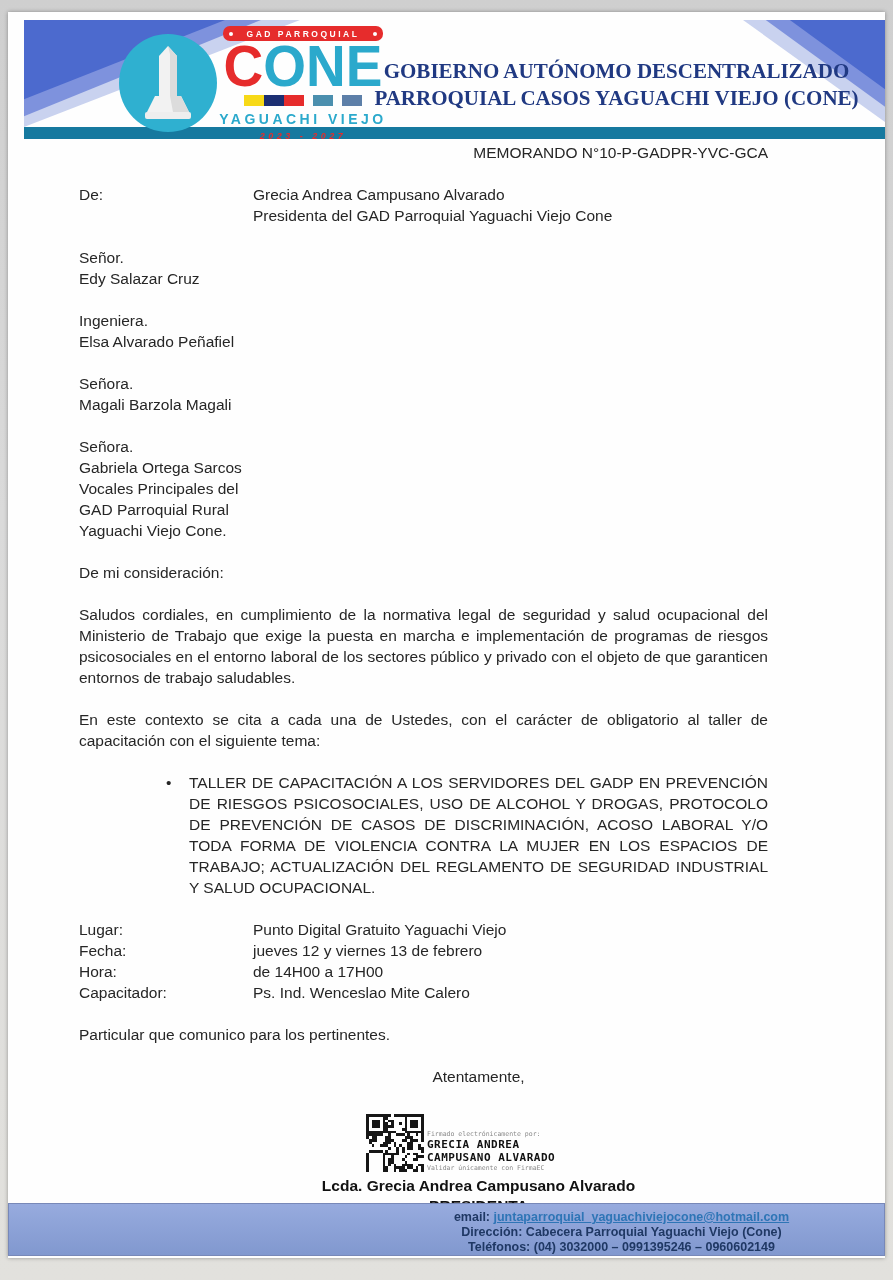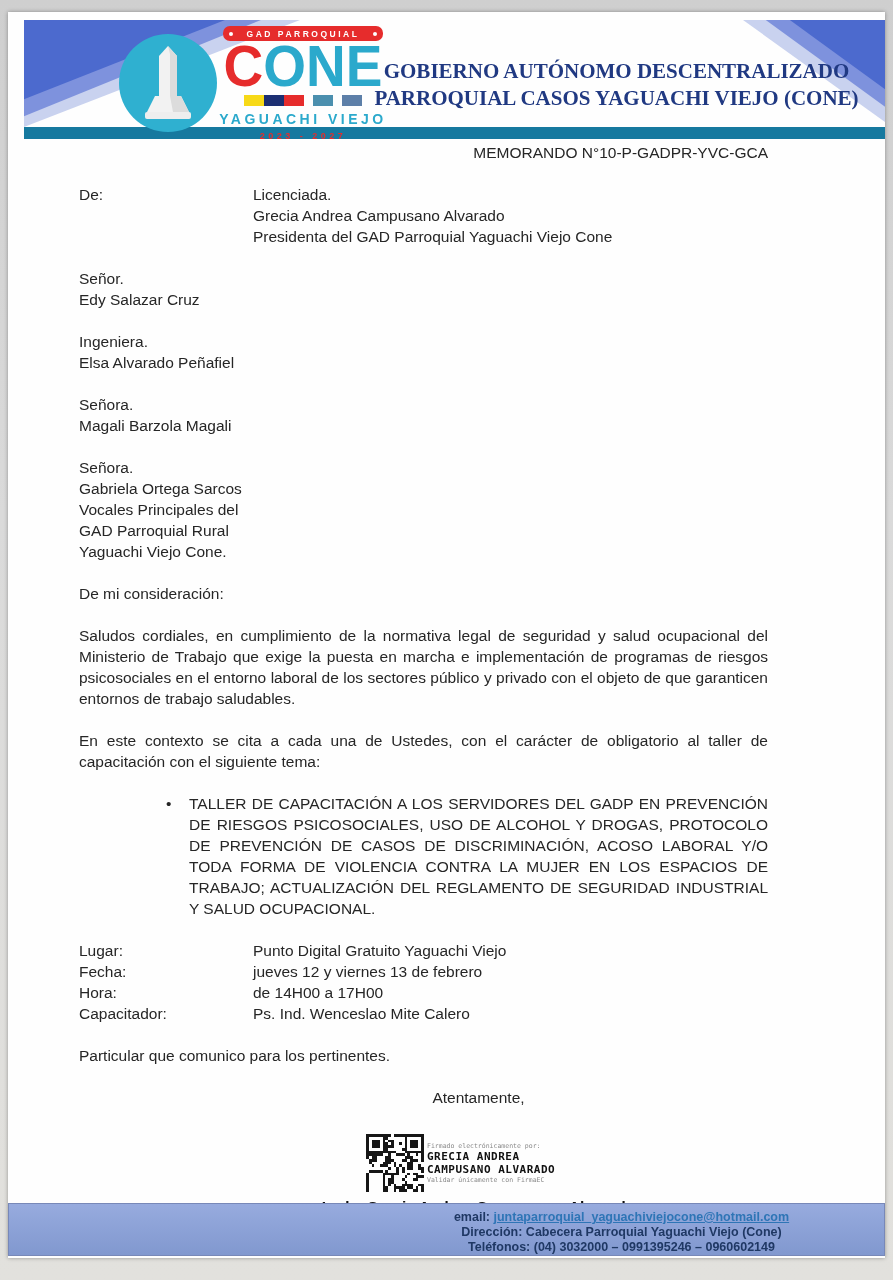--- a/index.html
+++ b/index.html
@@ -38,39 +38,39 @@
     display:flex; justify-content:space-between; align-items:center; margin:0 4px;
   }
   .banner .dot { width:4px; height:4px; border-radius:50%; background:#fff; flex:none; }
   .cone { font-size:55px; font-weight:800; line-height:0.92; letter-spacing:0; transform:scaleY(1.04); }
   .c-red { color:#e62c2c; } .c-teal { color:#2ba9cc; }
   .squares { display:flex; justify-content:center; align-items:center; margin-top:3px; height:11px; }
   .sq { width:20px; height:11px; }
   .sq-yellow{background:#f7d917;} .sq-navy{background:#1c2f72;} .sq-red{background:#e62c2c;}
   .sq-teal{background:#4b8fae; margin-left:9px;} .sq-slate{background:#5d7fa8; margin-left:9px;}
   .yv { color:#2ba9cc; font-weight:bold; font-size:14px; letter-spacing:3.5px; margin-top:5px; white-space:nowrap; }
-  .period { color:#e62c2c; font-weight:bold; font-size:9px; letter-spacing:3.5px; margin-top:4px; }
+  .period { color:#e62c2c; font-weight:bold; font-size:9px; letter-spacing:3.5px; margin-top:4px;font-style:italic; }
   .title {
     position:absolute; left:338px; right:14px; top:46px; text-align:center;
     font-family:"Liberation Serif",serif; font-weight:bold; color:#203982;
     font-size:21px; line-height:27px; z-index:1;
   }
   
   .content { padding:0 117px 0 55px; color:#262626; font-size:15.5px; line-height:21px; }
   .meta { margin:3px 0 0 auto; width:fit-content; text-align:center; }
   .row { display:grid; grid-template-columns:174px 1fr; }
   .gap { height:21px; }
   .mt { margin-top:21px; }
   .para { text-align:justify; }
   .bullet-item { display:flex; margin:21px 0 0 87px; }
   .bullet-dot { width:23px; flex:none; font-size:15.5px; }
   .bullet-text { text-align:justify; }
   .shift-center { margin-left:110px; text-align:center; }
   
-  .stamp { display:flex; align-items:center; margin:25px 0 0 287px; height:60px; }
+  .stamp { display:flex; align-items:flex-end; margin:25px 0 0 287px; height:60px; }
   .qr { width:58px; height:58px; display:grid; grid-template-columns:repeat(21,1fr); grid-template-rows:repeat(21,1fr); flex:none; }
   .qr i { display:block; } .qr i.b { background:#161616; }
   .stamp-text { margin-left:3px; font-family:"DejaVu Sans Mono",monospace; text-align:left; }
   .stamp-tiny { font-size:6.5px; color:#8a8a8a; line-height:8px; }
   .stamp-name { font-size:11px; font-weight:bold; color:#111; line-height:13px; letter-spacing:.5px; }
   .sig-names { font-weight:bold; color:#111; line-height:20px; margin-top:4px; }
   
   .footer {
     position:absolute; left:0; right:0; bottom:2px; height:53px;
     background:linear-gradient(180deg,#97abde 0%,#8198cf 100%);
@@ -135,21 +135,20 @@
 
   <div class="content">
 
     <div class="meta">
       <div>MEMORANDO N°10-P-GADPR-YVC-GCA</div>
     </div>
 
     <div class="row mt">
       <div>De:</div>
       <div>
-        <div>Licenciada.</div>
         <div>Grecia Andrea Campusano Alvarado</div>
         <div>Presidenta del GAD Parroquial Yaguachi Viejo Cone</div>
       </div>
     </div>
 
     <div class="row mt">
       <div>
         <div>Señor.</div>
         <div>Edy Salazar Cruz</div>
         <div class="gap"></div>

